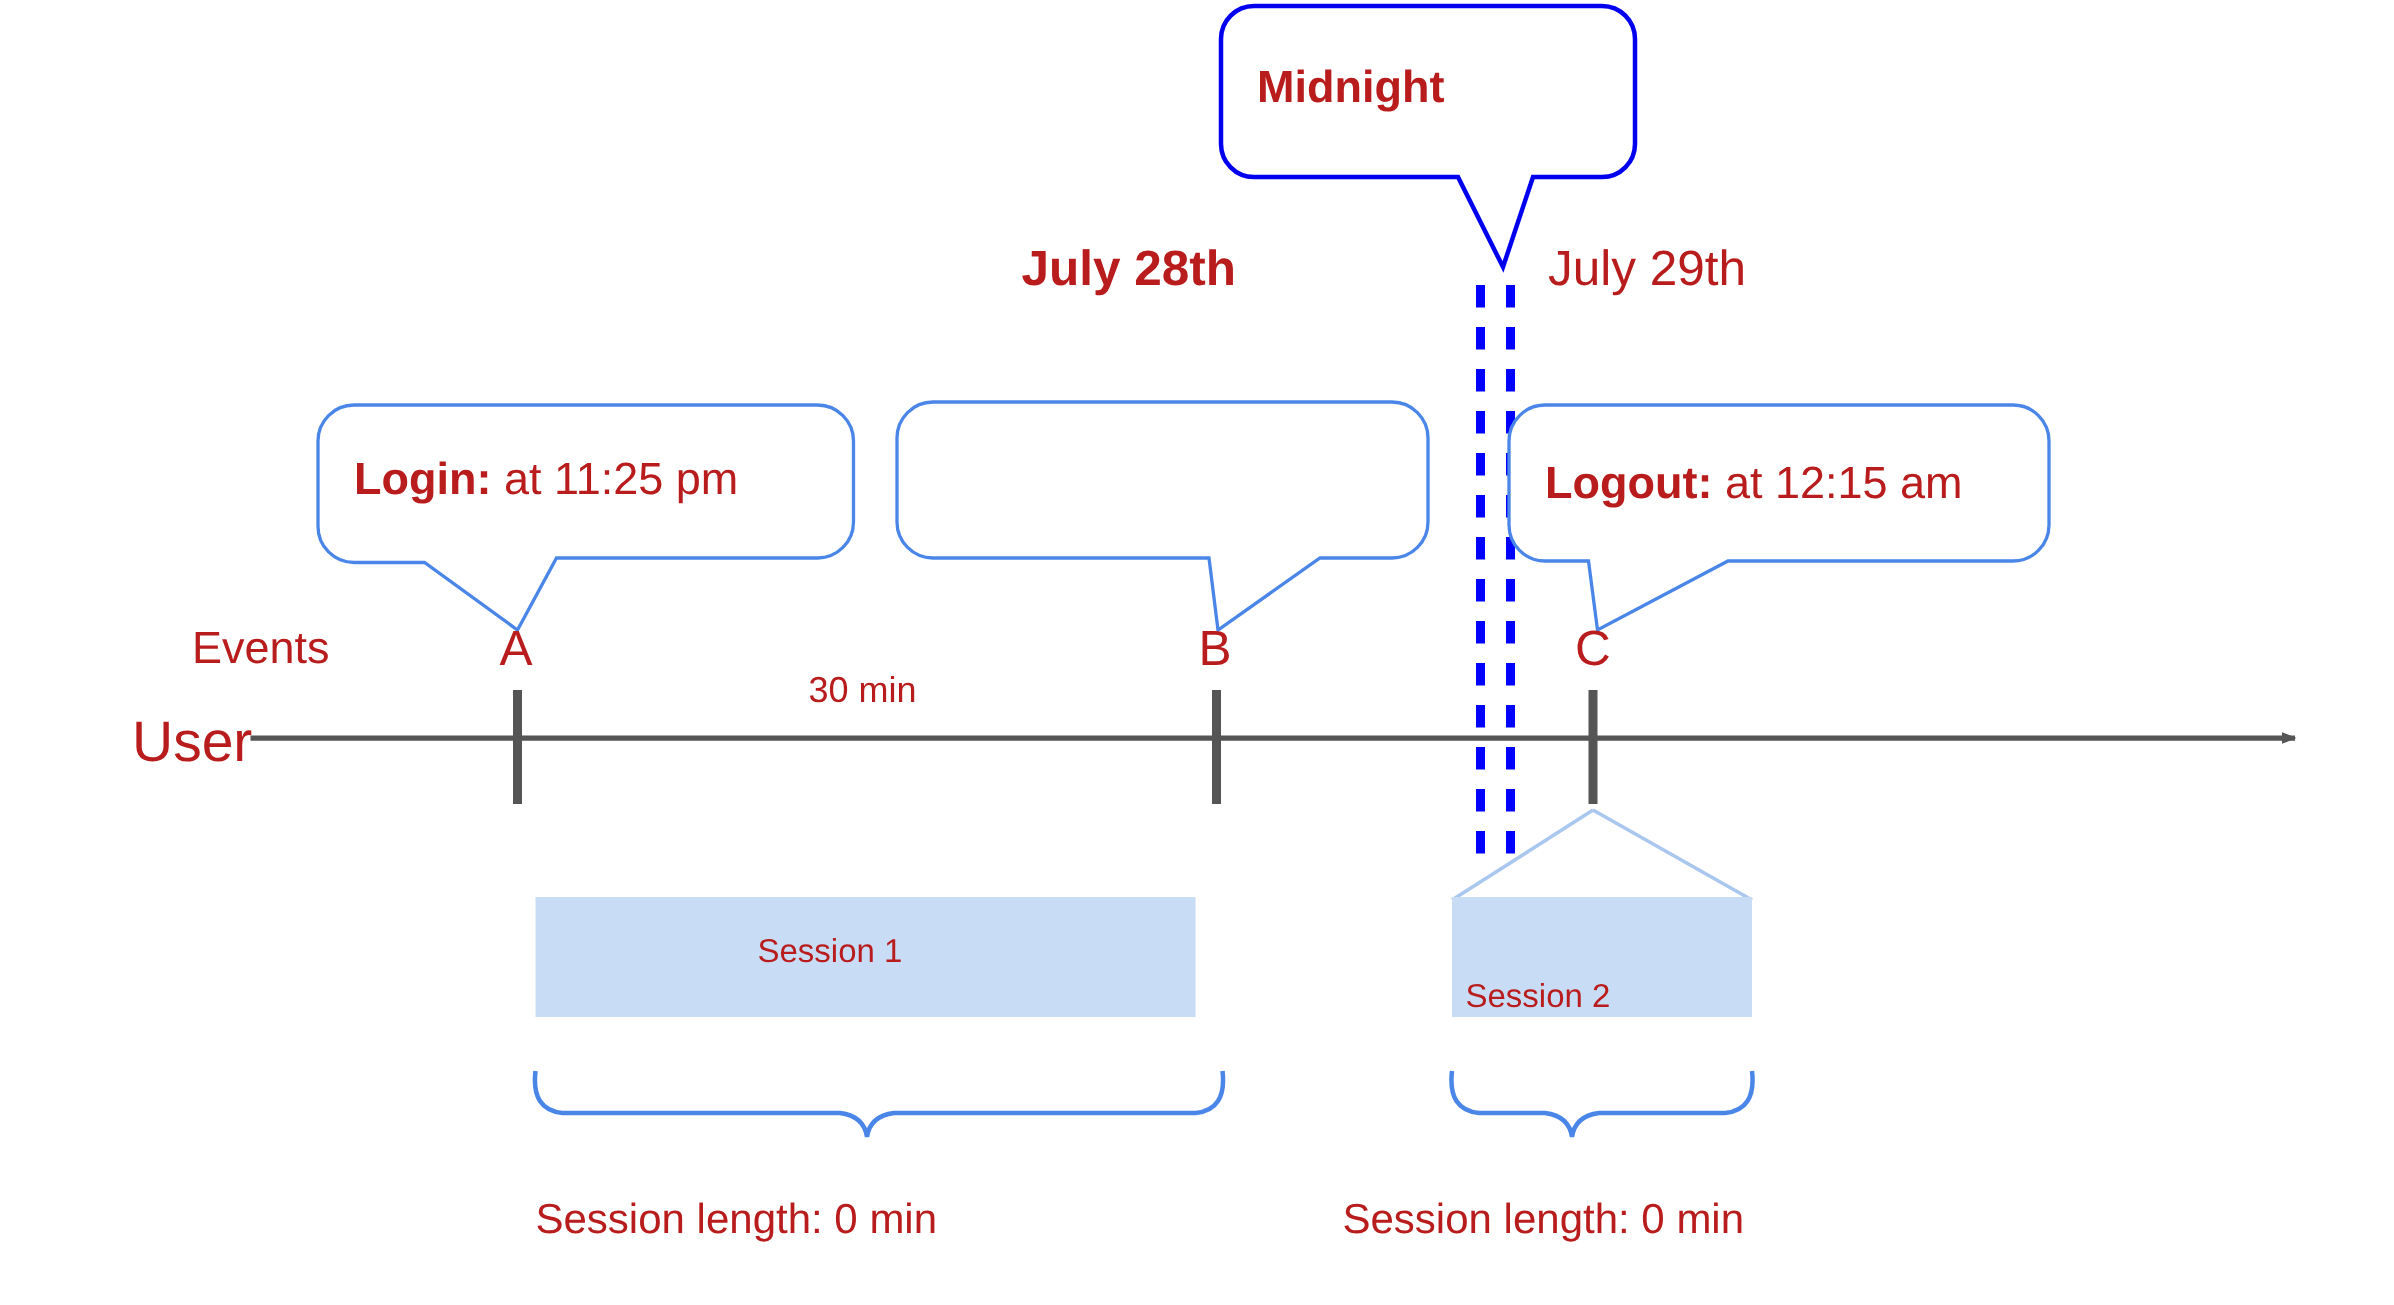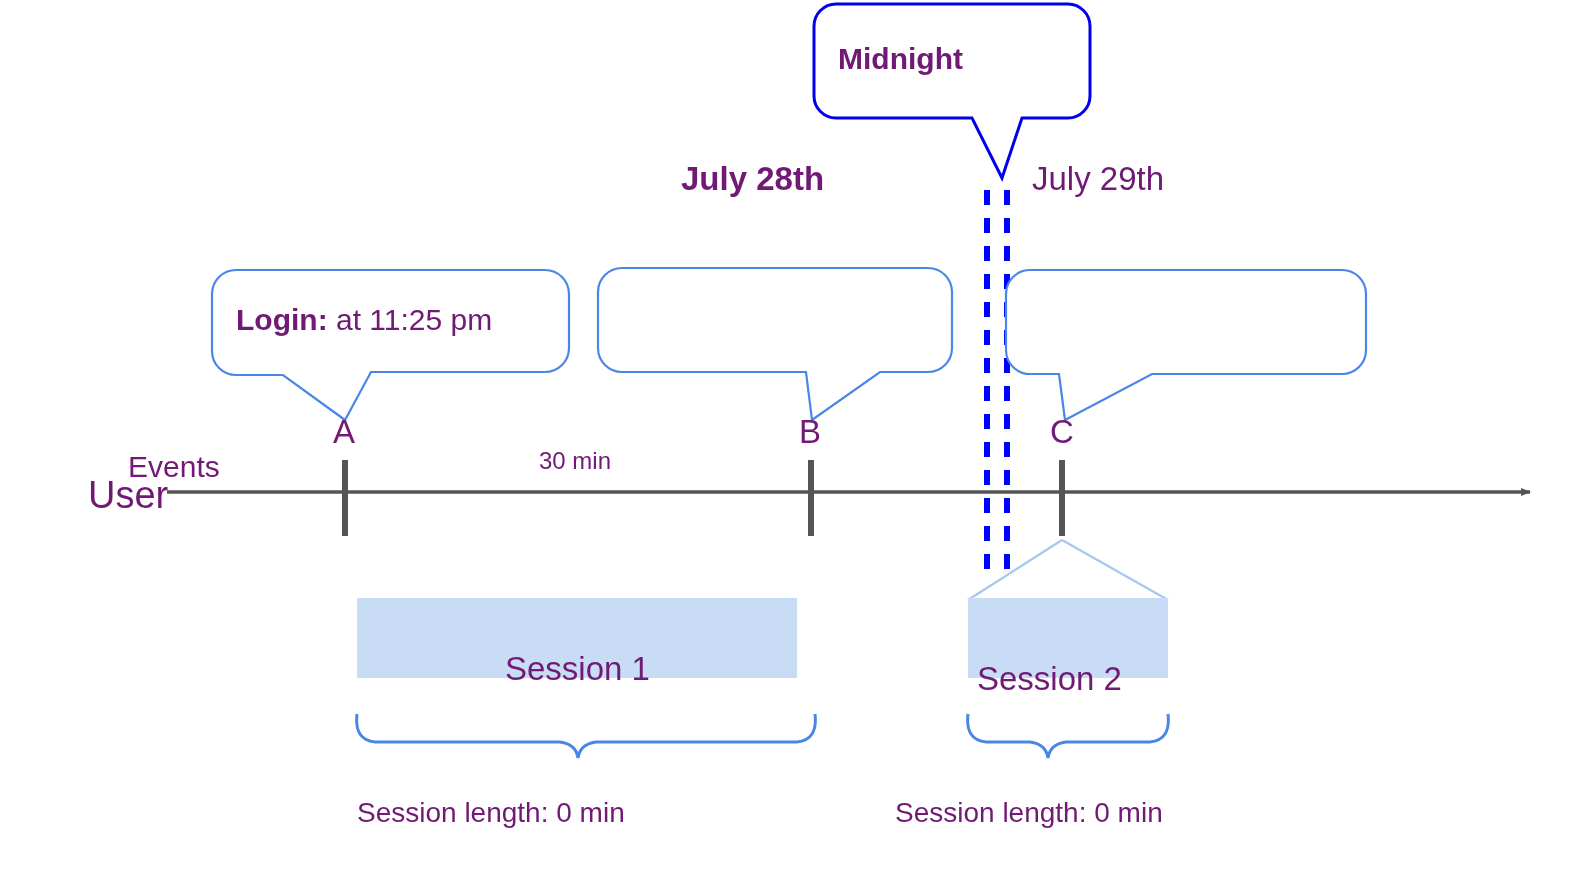--- a/index.html
+++ b/index.html
@@ -21,21 +21,21 @@
   #diagram-svg {
     position: absolute;
     left: 0;
     top: 0;
     width: 1596px;
     height: 870px;
   }
   .txt {
     position: absolute;
     white-space: nowrap;
-    color: #701a75;
+    color: #b91c1c;
     line-height: 1;
   }
   .callout-text {
     font-size: 30px;
   }
   .callout-text .lbl {
     font-weight: bold;
   }
   .midnight-text {
     font-size: 30px;
@@ -43,31 +43,29 @@
   }
   .date-text {
     font-size: 33px;
   }
   .axis-title {
     font-size: 38px;
     margin-left: 40px;
   }
   .events-label {
     font-size: 30px;
-    margin-top: 34px;
   }
   .event-letter {
     font-size: 33px;
   }
   .duration-label {
     font-size: 24px;
   }
   .session-label {
-    font-size: 33px;
-    margin-top: 29px;
+    font-size: 22px;
   }
   .session-length-label {
     font-size: 28px;
   }
 </style>
 </head>
 <body>
 
 <div id="canvas">
 
@@ -128,30 +126,34 @@
 
   <div class="txt date-text" style="left:681px; top:162px;font-weight:bold;">July 28th</div>
   <div class="txt date-text" style="left:1032px; top:162px;">July 29th</div>
 
   <div class="txt callout-text" style="left:236px; top:305px;">
     <span class="lbl">Login:</span>
     <span>at 11:25 pm</span>
   </div>
 
 
+  <div class="txt callout-text" style="left:1030px; top:308px;">
+    <span class="lbl">Logout:</span>
+    <span>at 12:15 am</span>
+  </div>
 
   <div class="txt events-label" style="left:128px; top:418px;">Events</div>
 
   <div class="txt event-letter" style="left:333px; top:415px;">A</div>
   <div class="txt event-letter" style="left:799px; top:415px;">B</div>
   <div class="txt event-letter" style="left:1050px; top:415px;">C</div>
 
   <div class="txt duration-label" style="left:539px; top:449px;text-align:center;">30 min</div>
 
   <div class="txt axis-title" style="left:48px; top:476px;">User</div>
 
   <div class="txt session-label" style="left:505px; top:623px;">Session 1</div>
-  <div class="txt session-label" style="left:977px; top:633px;">Session 2</div>
+  <div class="txt session-label" style="left:977px; top:653px;">Session 2</div>
 
   <div class="txt session-length-label" style="left:357px; top:799px;">Session length: 0 min</div>
   <div class="txt session-length-label" style="left:895px; top:799px;">Session length: 0 min</div>
 
 </div>
 
 </body></html>

